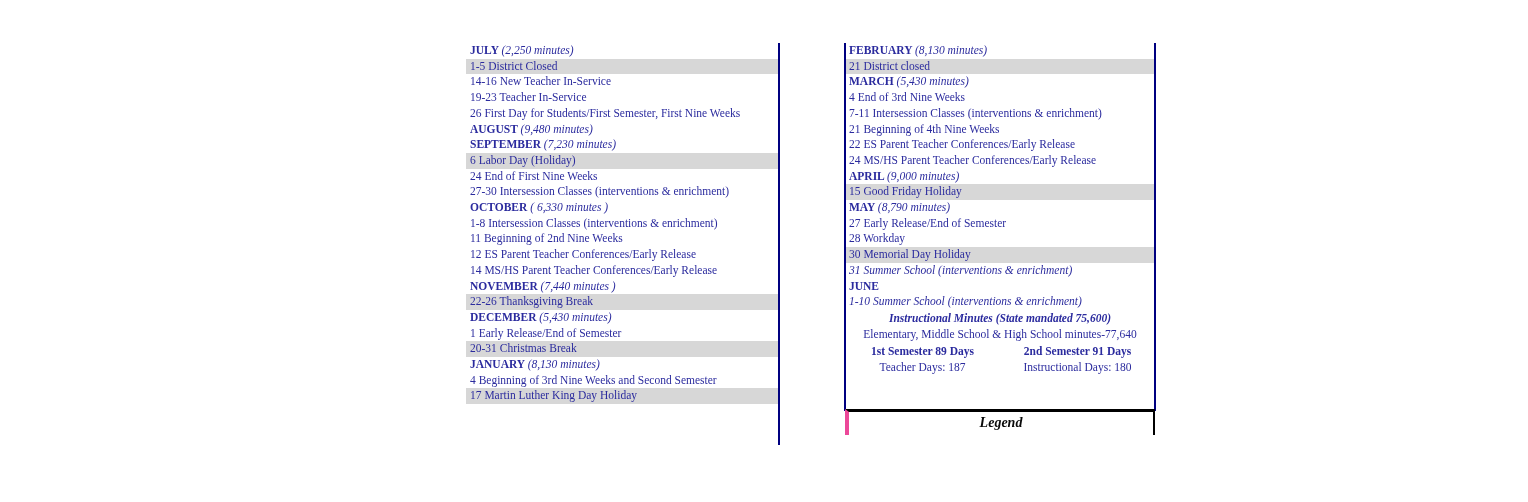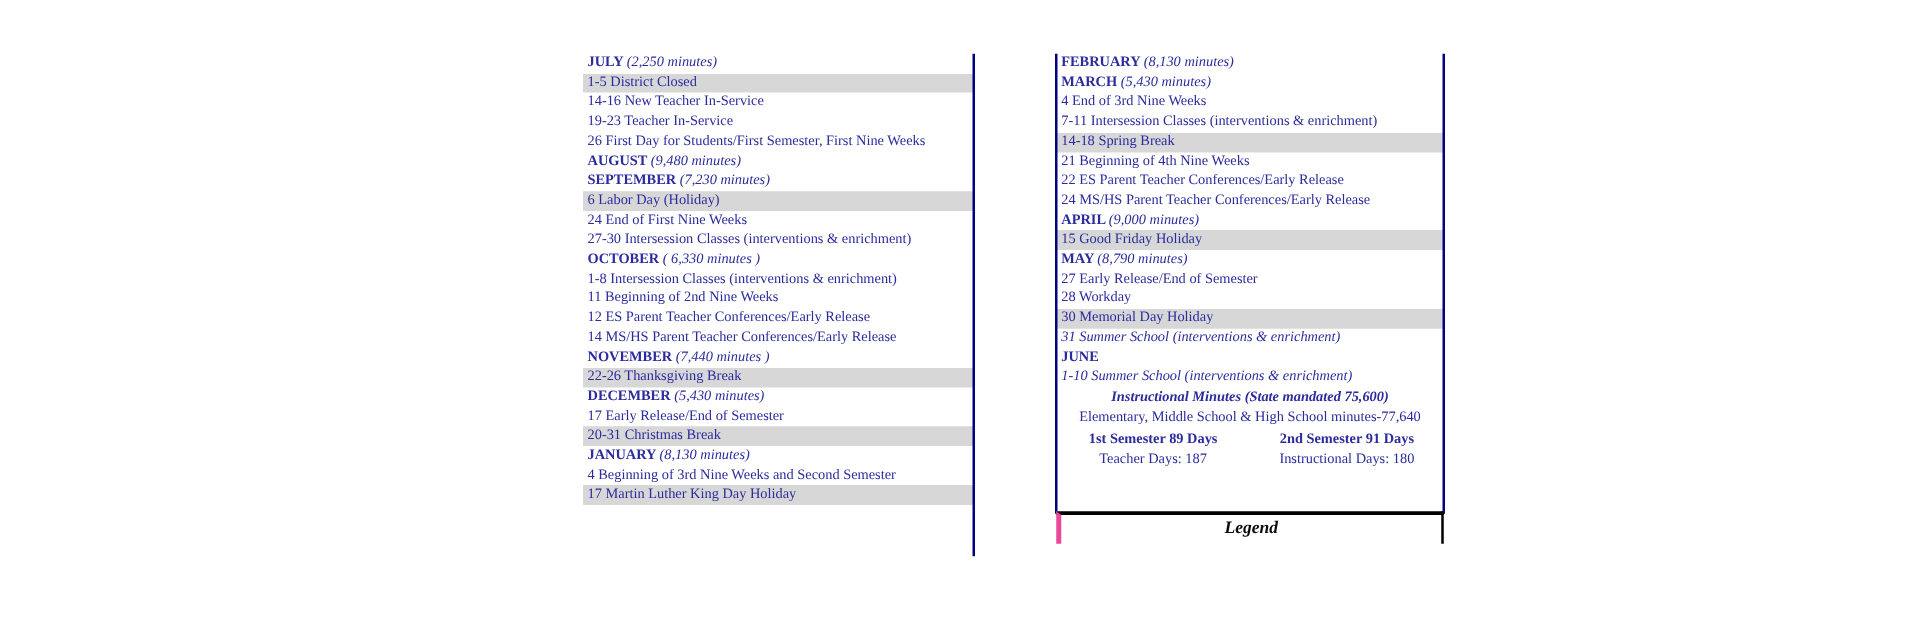--- a/index.html
+++ b/index.html
@@ -198,21 +198,21 @@
         <tr class="shade-off">
           <td class="month"><span>NOVEMBER</span> <span class="mins">(7,440 minutes )</span></td>
         </tr>
         <tr class="shade-on">
           <td class="evt">22-26 Thanksgiving Break</td>
         </tr>
         <tr class="shade-off">
           <td class="month"><span>DECEMBER</span> <span class="mins">(5,430 minutes)</span></td>
         </tr>
         <tr class="shade-off">
-          <td class="evt">17 Early Release/End of Semester</td>
+          <td class="evt">1 Early Release/End of Semester</td>
         </tr>
         <tr class="shade-on">
           <td class="evt">20-31 Christmas Break</td>
         </tr>
         <tr class="shade-off">
           <td class="month"><span>JANUARY</span> <span class="mins">(8,130 minutes)</span></td>
         </tr>
         <tr class="shade-off">
           <td class="evt">4 Beginning of 3rd Nine Weeks and Second Semester</td>
         </tr>
@@ -223,31 +223,31 @@
   </table>
 
   <div id="left-rule"></div>
   <div id="left-rule2"></div>
 
   <table id="right-table" class="cal-table">
     <tbody id="right-body">
         <tr class="shade-off">
           <td class="month"><span>FEBRUARY</span> <span class="mins">(8,130 minutes)</span></td>
         </tr>
+        <tr class="shade-on">
+          <td class="evt">21 District closed</td>
+        </tr>
         <tr class="shade-off">
           <td class="month"><span>MARCH</span> <span class="mins"> (5,430 minutes)</span></td>
         </tr>
         <tr class="shade-off">
           <td class="evt">4 End of 3rd Nine Weeks</td>
         </tr>
         <tr class="shade-off">
           <td class="evt">7-11 Intersession Classes (interventions &amp; enrichment)</td>
-        </tr>
-        <tr class="shade-on">
-          <td class="evt">14-18 Spring Break</td>
         </tr>
         <tr class="shade-off">
           <td class="evt">21 Beginning of 4th Nine Weeks</td>
         </tr>
         <tr class="shade-off">
           <td class="evt">22 ES Parent Teacher Conferences/Early Release</td>
         </tr>
         <tr class="shade-off">
           <td class="evt">24 MS/HS Parent Teacher Conferences/Early Release</td>
         </tr>

